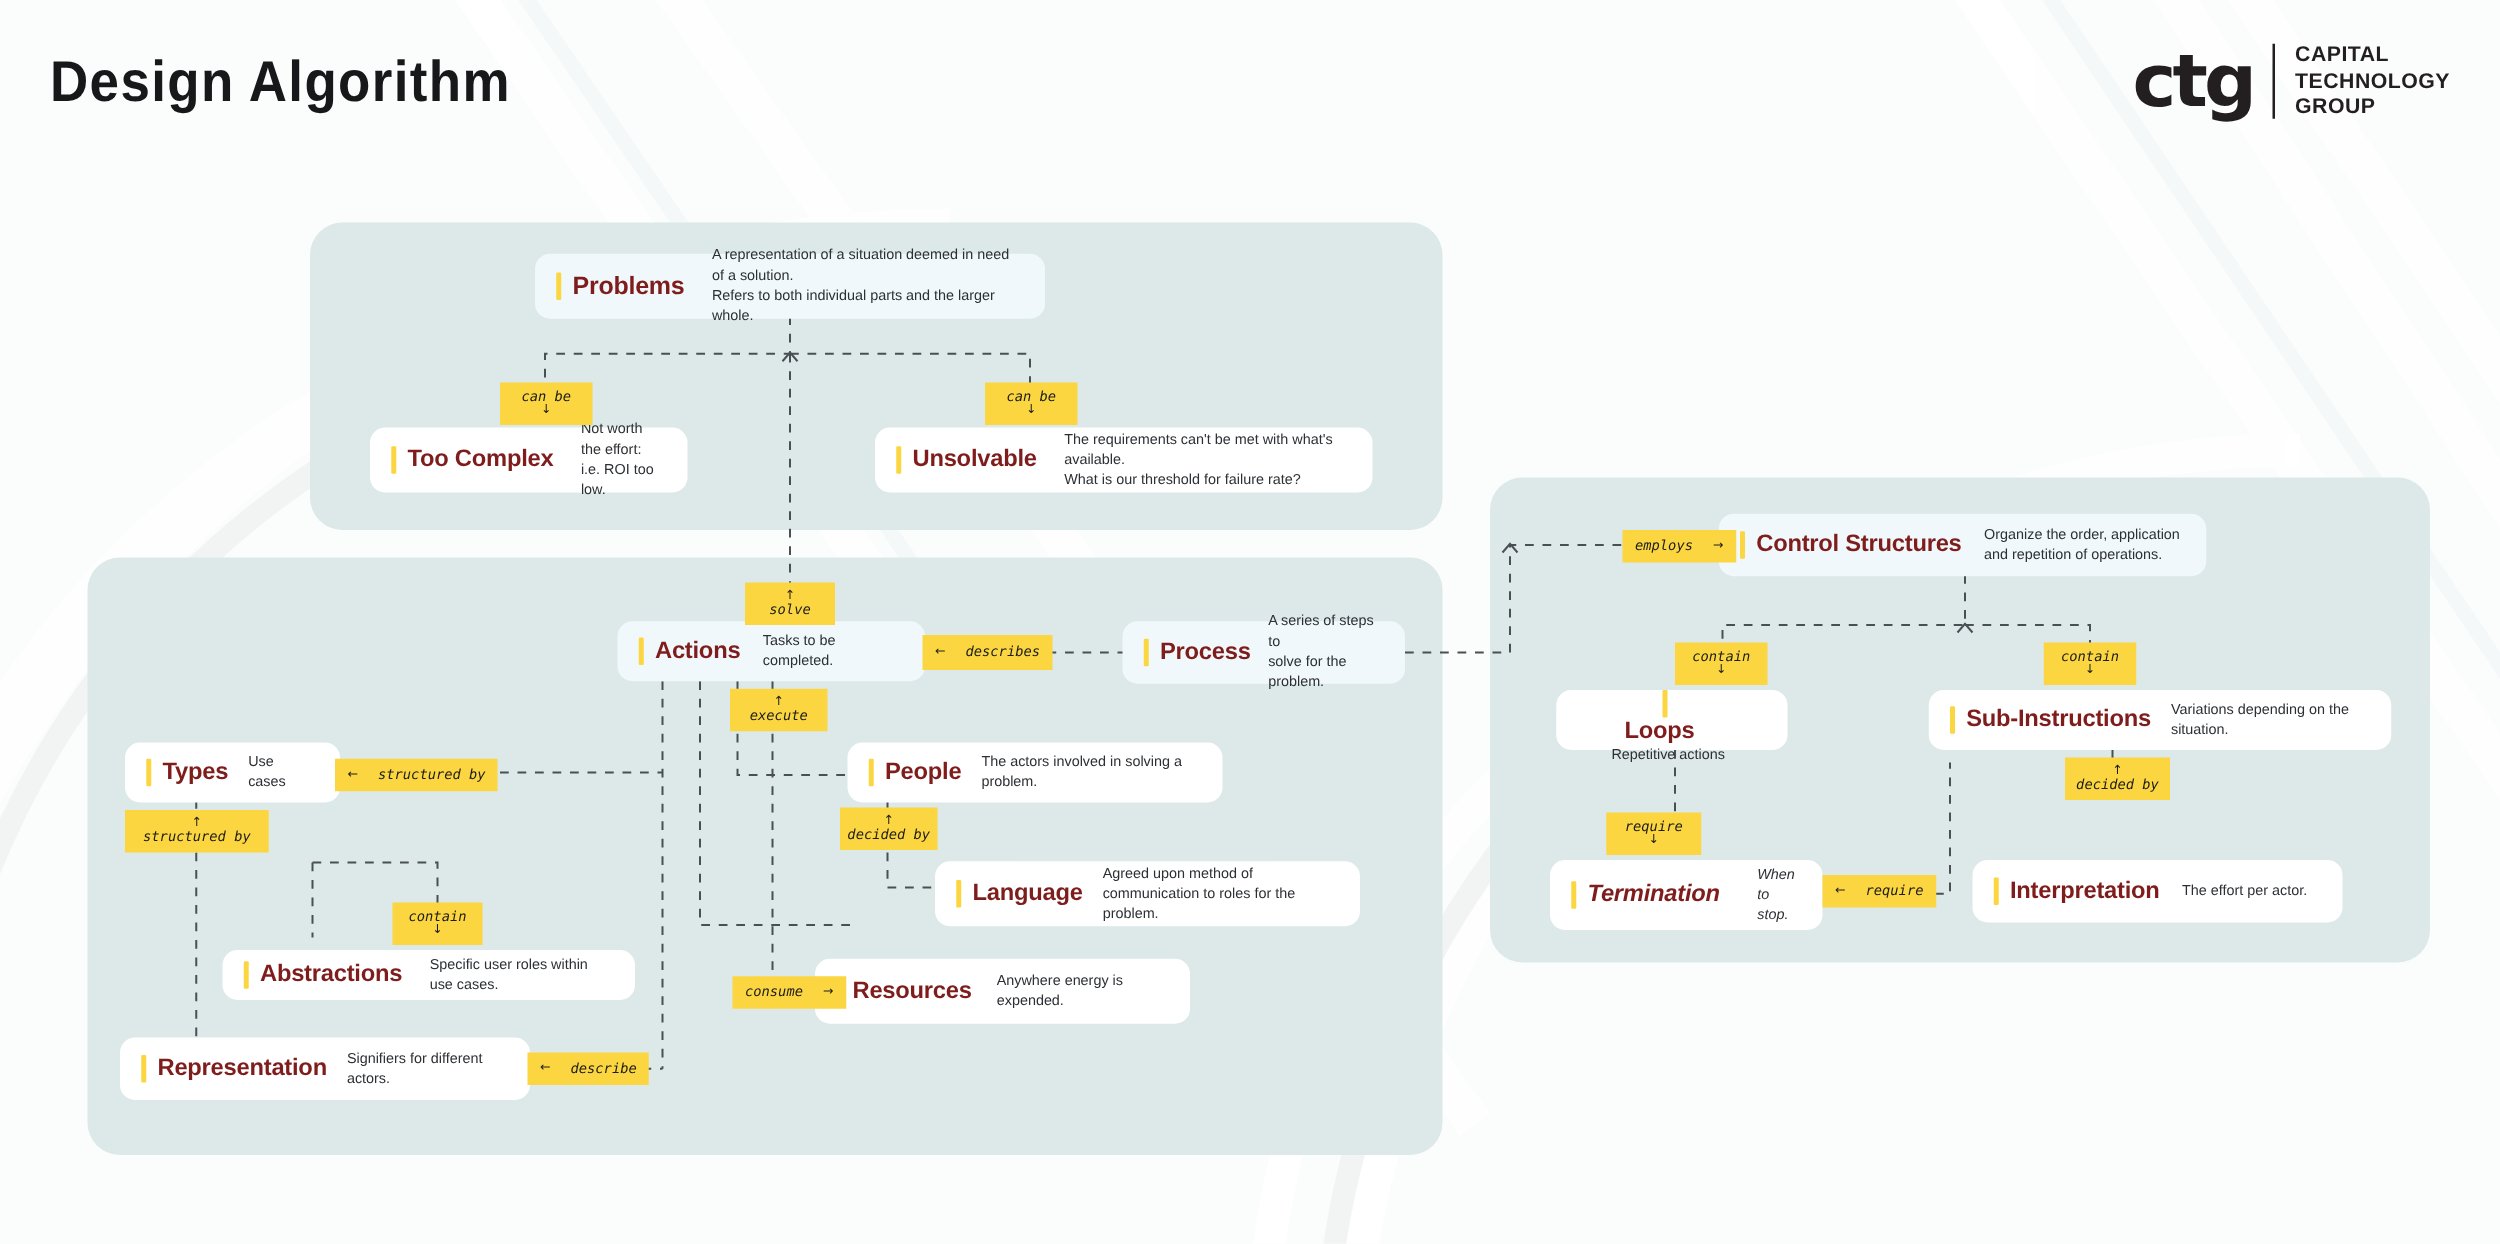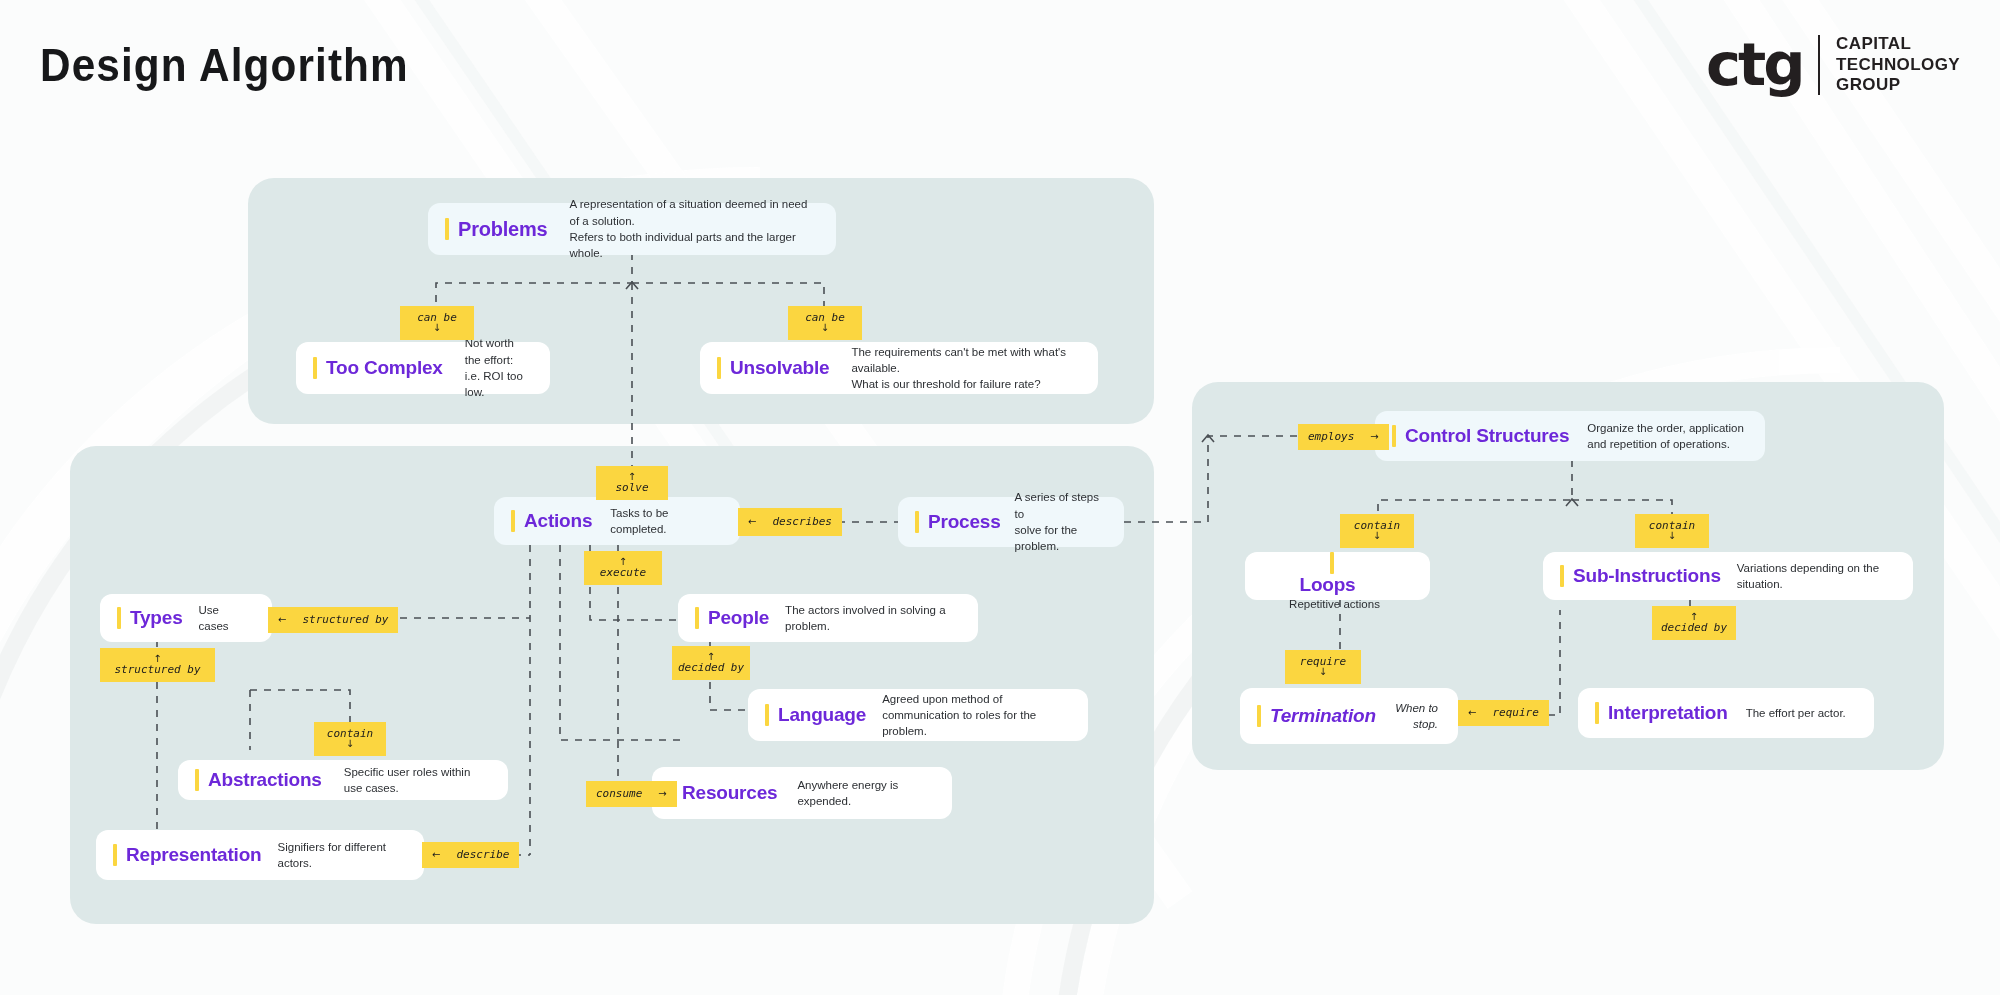--- a/index.html
+++ b/index.html
@@ -32,21 +32,21 @@
   
   .card{
     position:absolute;background:#ffffff;border-radius:12px;
     display:flex;align-items:center;
     box-sizing:border-box;padding:0 20px 0 0;
     z-index:6;
   }
   .card.tint{background:#f0f8fb;}
   .card .bar{width:4px;height:22px;background:#FBD640;border-radius:1px;margin:0 9px 0 17px;flex:0 0 auto;}
   .card .ttl{
-    font-weight:bold;font-size:19px;color:#6d28d9;white-space:nowrap;
+    font-weight:bold;font-size:19px;color:#7f1d1d;white-space:nowrap;
     letter-spacing:-0.2px;flex:0 0 auto;
   }
   .card .ttl.big{font-size:20px;}
   .card .desc{
     font-size:11.5px;color:#2c2f33;line-height:1.42;margin-left:22px;
     flex:1 1 auto;
   }
 
   
   .elabel{
@@ -236,21 +236,21 @@
 
   <div class="card" style="left:1543px;top:552px;width:370px;height:48px;">
     <div class="bar"></div>
     <div class="ttl">Sub-Instructions</div>
     <div class="desc" style="margin-left:16px;">Variations depending on the situation.</div>
   </div>
 
   <div class="card" style="left:1240px;top:688px;width:218px;height:56px;font-style:italic;">
     <div class="bar"></div>
     <div class="ttl">Termination</div>
-    <div class="desc" style="margin-left:14px;text-align:right;">When to stop.</div>
+    <div class="desc" style="margin-left:30px;">When to stop.</div>
   </div>
 
   <div class="card" style="left:1578px;top:688px;width:296px;height:50px;">
     <div class="bar"></div>
     <div class="ttl">Interpretation</div>
     <div class="desc" style="margin-left:18px;">The effort per actor.</div>
   </div>
 
   <div class="elabel" style="left:400px;top:306px;width:74px;height:34px;">
     <span>can be</span>

